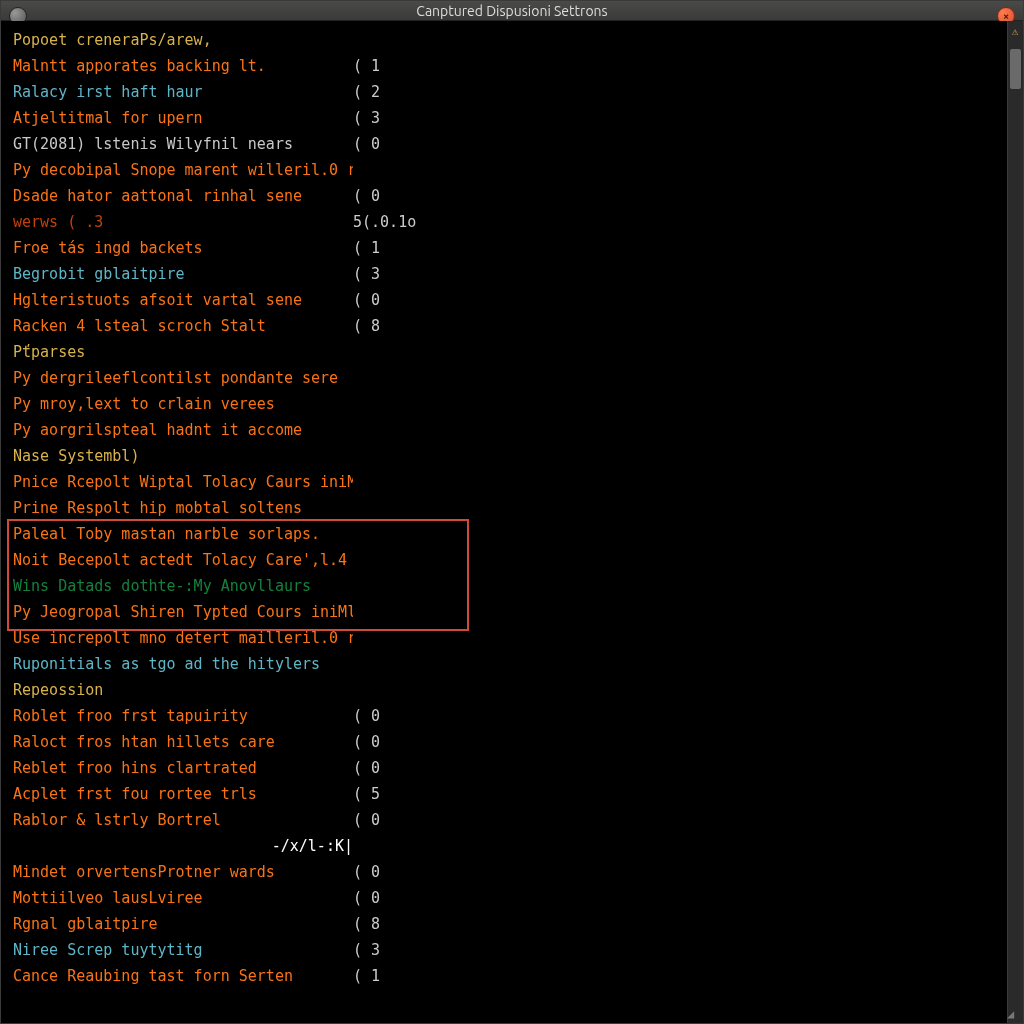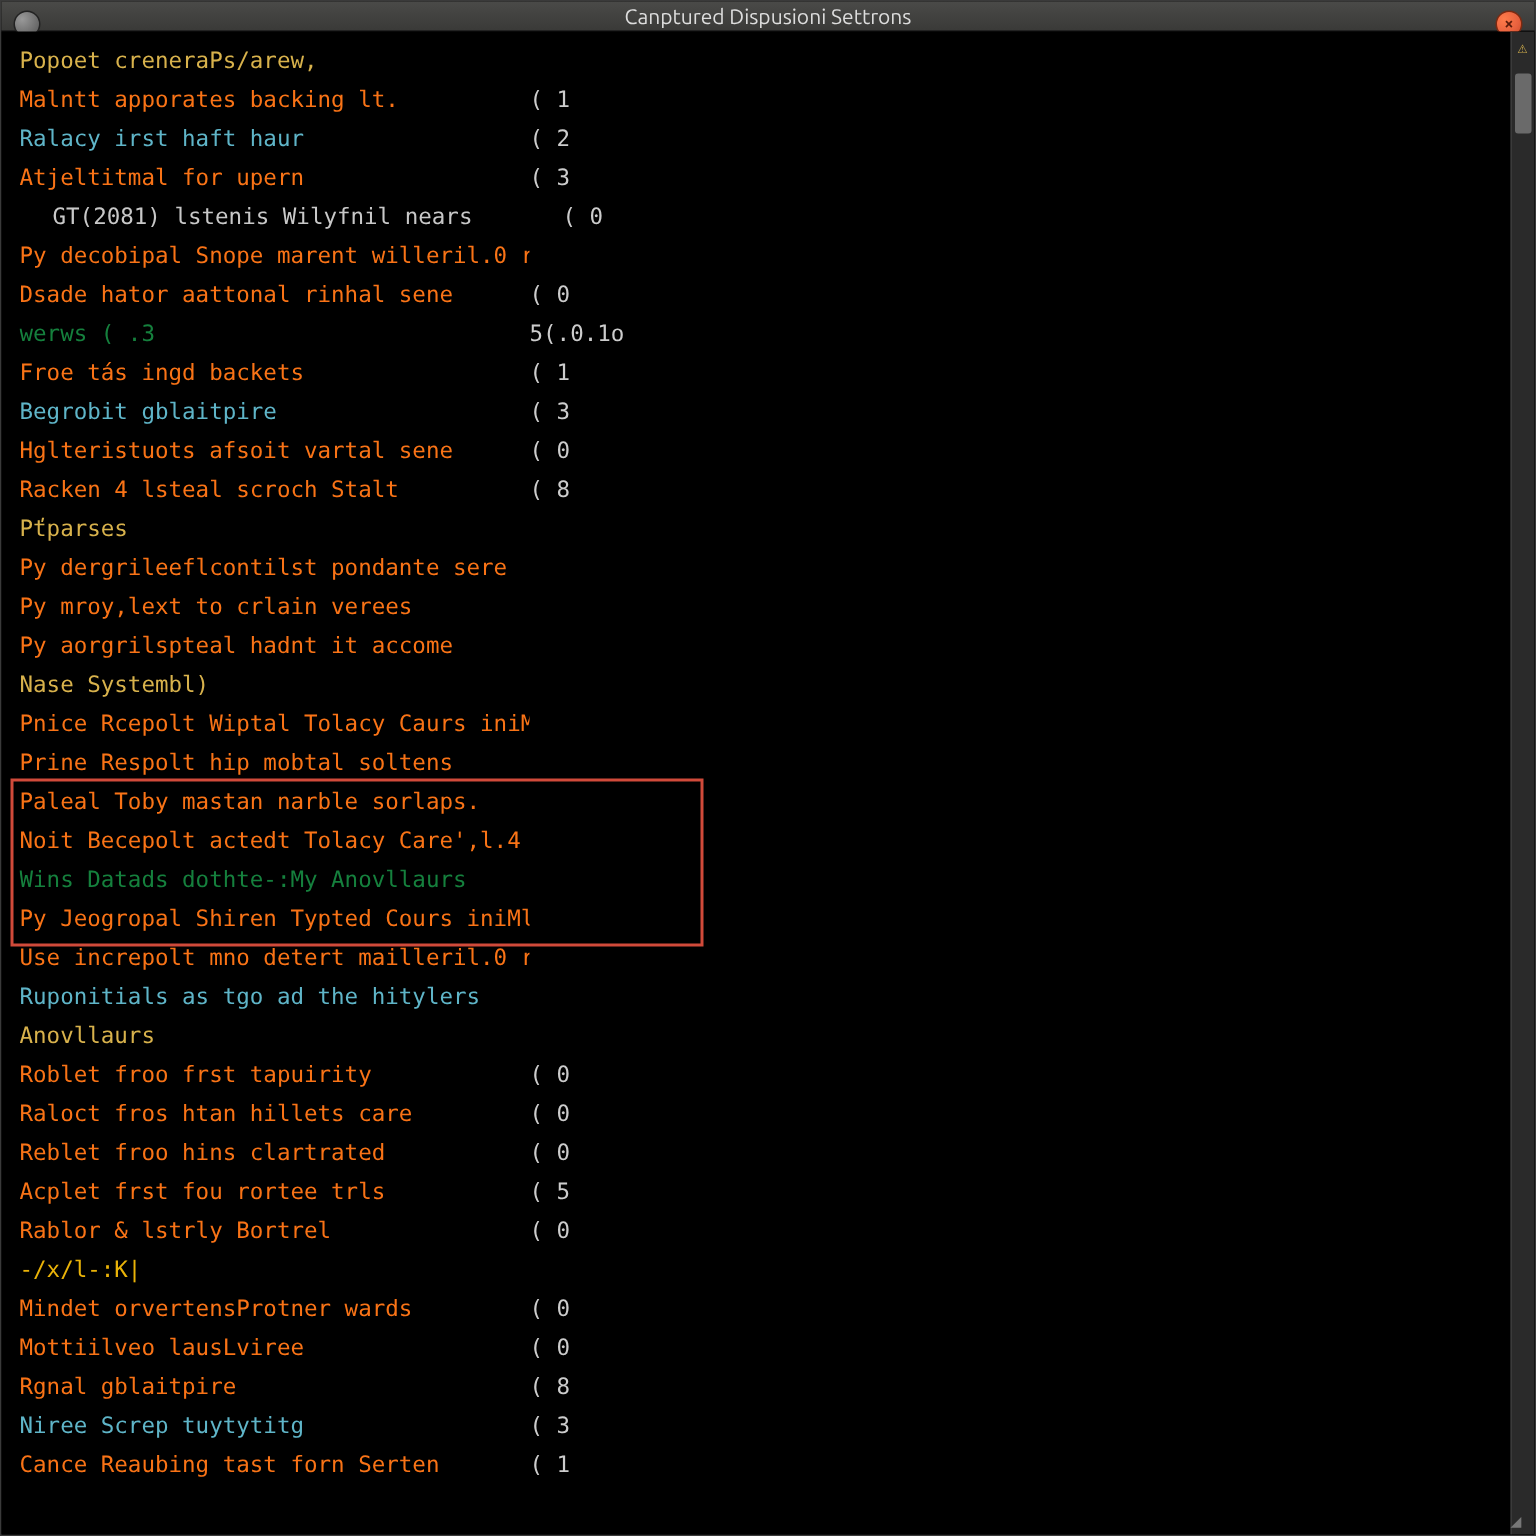--- a/index.html
+++ b/index.html
@@ -58,23 +58,23 @@
     font-size: 15px; line-height: 26px;
     color: #bbb;
     white-space: nowrap;
   }
   .row { display: flex; }
   .label { width: 340px; overflow: hidden; }
   .val { color: #ccc; }
   .c-yellow { color: #d8b24c; }
   .c-blue   { color: #f97316; }
   .c-cyan   { color: #5fb5c8; }
-  .c-teal   { color: #15803d; }
-  .c-text   { color: #c8c8c8; margin-left: 22px; }
-  .c-olive  { color: #eab308; }
+  .c-teal   { color: #c2410c; }
+  .c-text   { color: #c8c8c8; }
+  .c-olive  { color: #ffffff; text-align: right; }
   .c-bluel  { color: #15803d; }
   .highlight-box {
     position: absolute;
     border: 2px solid #d04a3a;
     pointer-events: none;
   }
 </style>
 </head>
 <body>
 
@@ -165,21 +165,21 @@
         <div class="row">
           <span class="label c-blue">Py Jeogropal Shiren Typted Cours iniMlbolled</span>
         </div>
         <div class="row">
           <span class="label c-blue">Use increpolt mno detert mailleril.0 rnb</span>
         </div>
         <div class="row">
           <span class="label c-cyan">Ruponitials as tgo ad the hitylers</span>
         </div>
         <div class="row">
-          <span class="label c-yellow">Anovllaurs</span>
+          <span class="label c-yellow">Repeossion</span>
         </div>
         <div class="row">
           <span class="label c-blue">Roblet froo frst tapuirity</span>
           <span class="val">( 0</span>
         </div>
         <div class="row">
           <span class="label c-blue">Raloct fros htan hillets care</span>
           <span class="val">( 0</span>
         </div>
         <div class="row">

